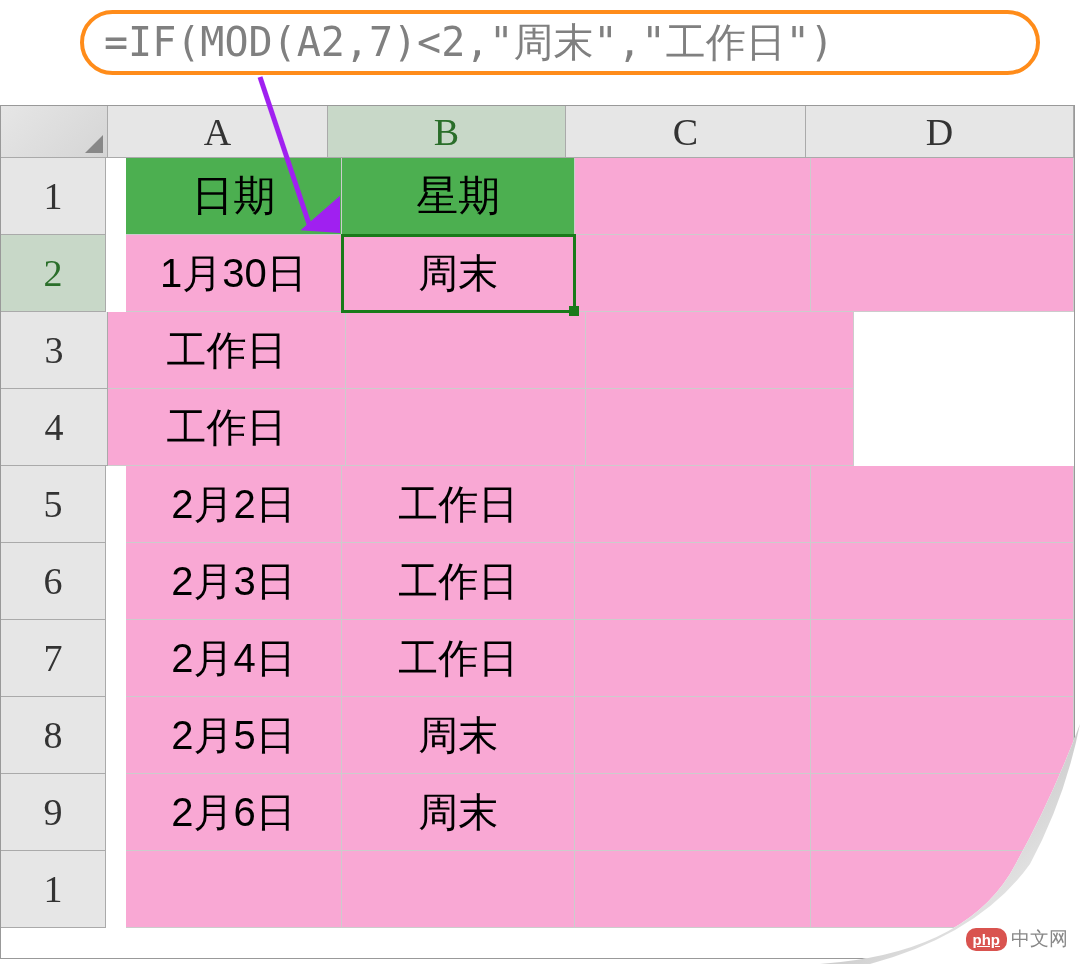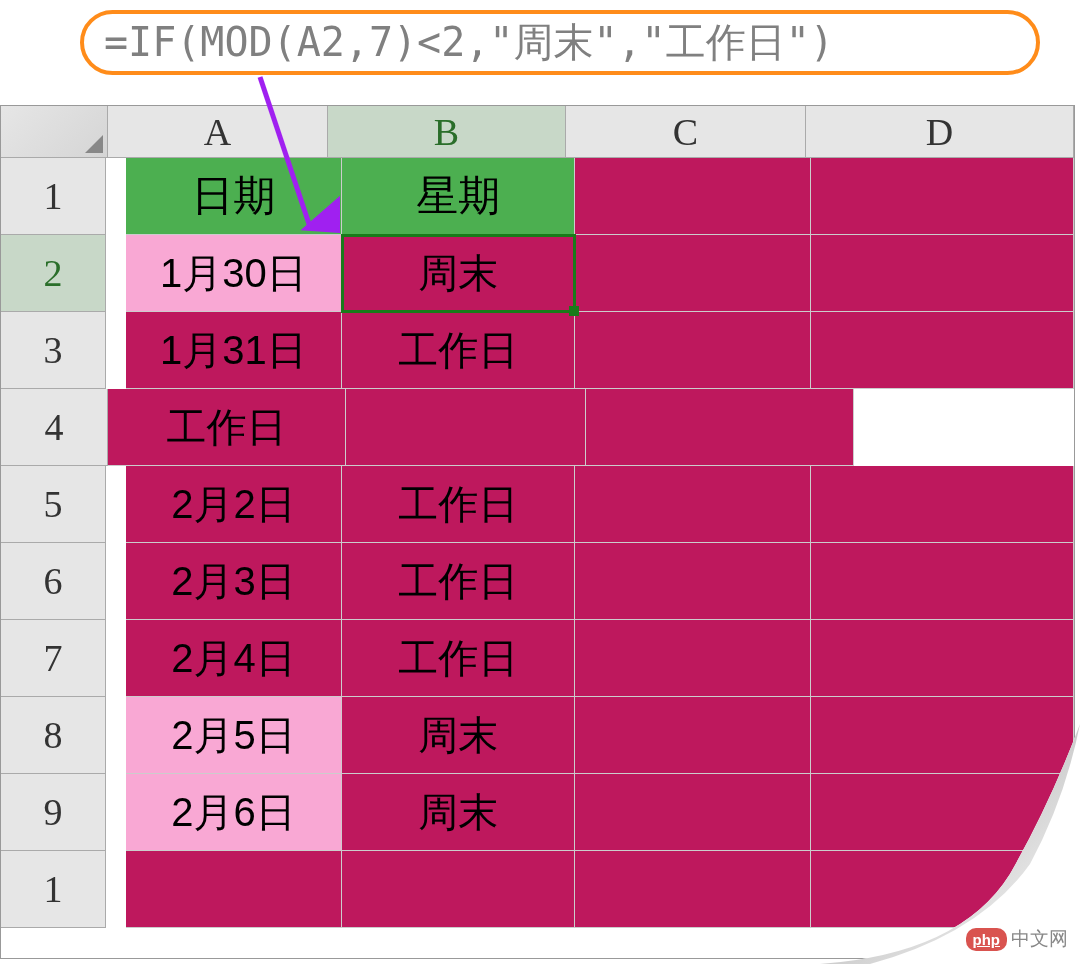--- a/index.html
+++ b/index.html
@@ -122,21 +122,21 @@
     
     .cell {
       height: 100%;
       border-right: 1px solid #ccc;
       border-bottom: 1px solid #ccc;
       display: flex;
       align-items: center;
       justify-content: center;
       font-size: 40px;
       color: #000;
-      background: #be185d;
+      background: #f9a8d4;
       position: relative;
     }
     .cell-a { width: 220px; margin-left: 20px; }
     .cell-b { width: 238px; }
     .cell-c { width: 240px; }
     .cell-d { width: 268px; }
     
     .header-cell {
       background: #4caf50;
       color: #000;
@@ -230,21 +230,20 @@
       </div>
       <div class="row">
         <div class="row-header active">2</div>
         <div class="cell cell-a pink-cell">1月30日</div>
         <div class="cell cell-b active-cell">周末</div>
         <div class="cell cell-c"></div>
         <div class="cell cell-d"></div>
       </div>
       <div class="row">
         <div class="row-header">3</div>
-        <div class="cell cell-a ">1月31日</div>
         <div class="cell cell-b ">工作日</div>
         <div class="cell cell-c"></div>
         <div class="cell cell-d"></div>
       </div>
       <div class="row">
         <div class="row-header">4</div>
         <div class="cell cell-b ">工作日</div>
         <div class="cell cell-c"></div>
         <div class="cell cell-d"></div>
       </div>

